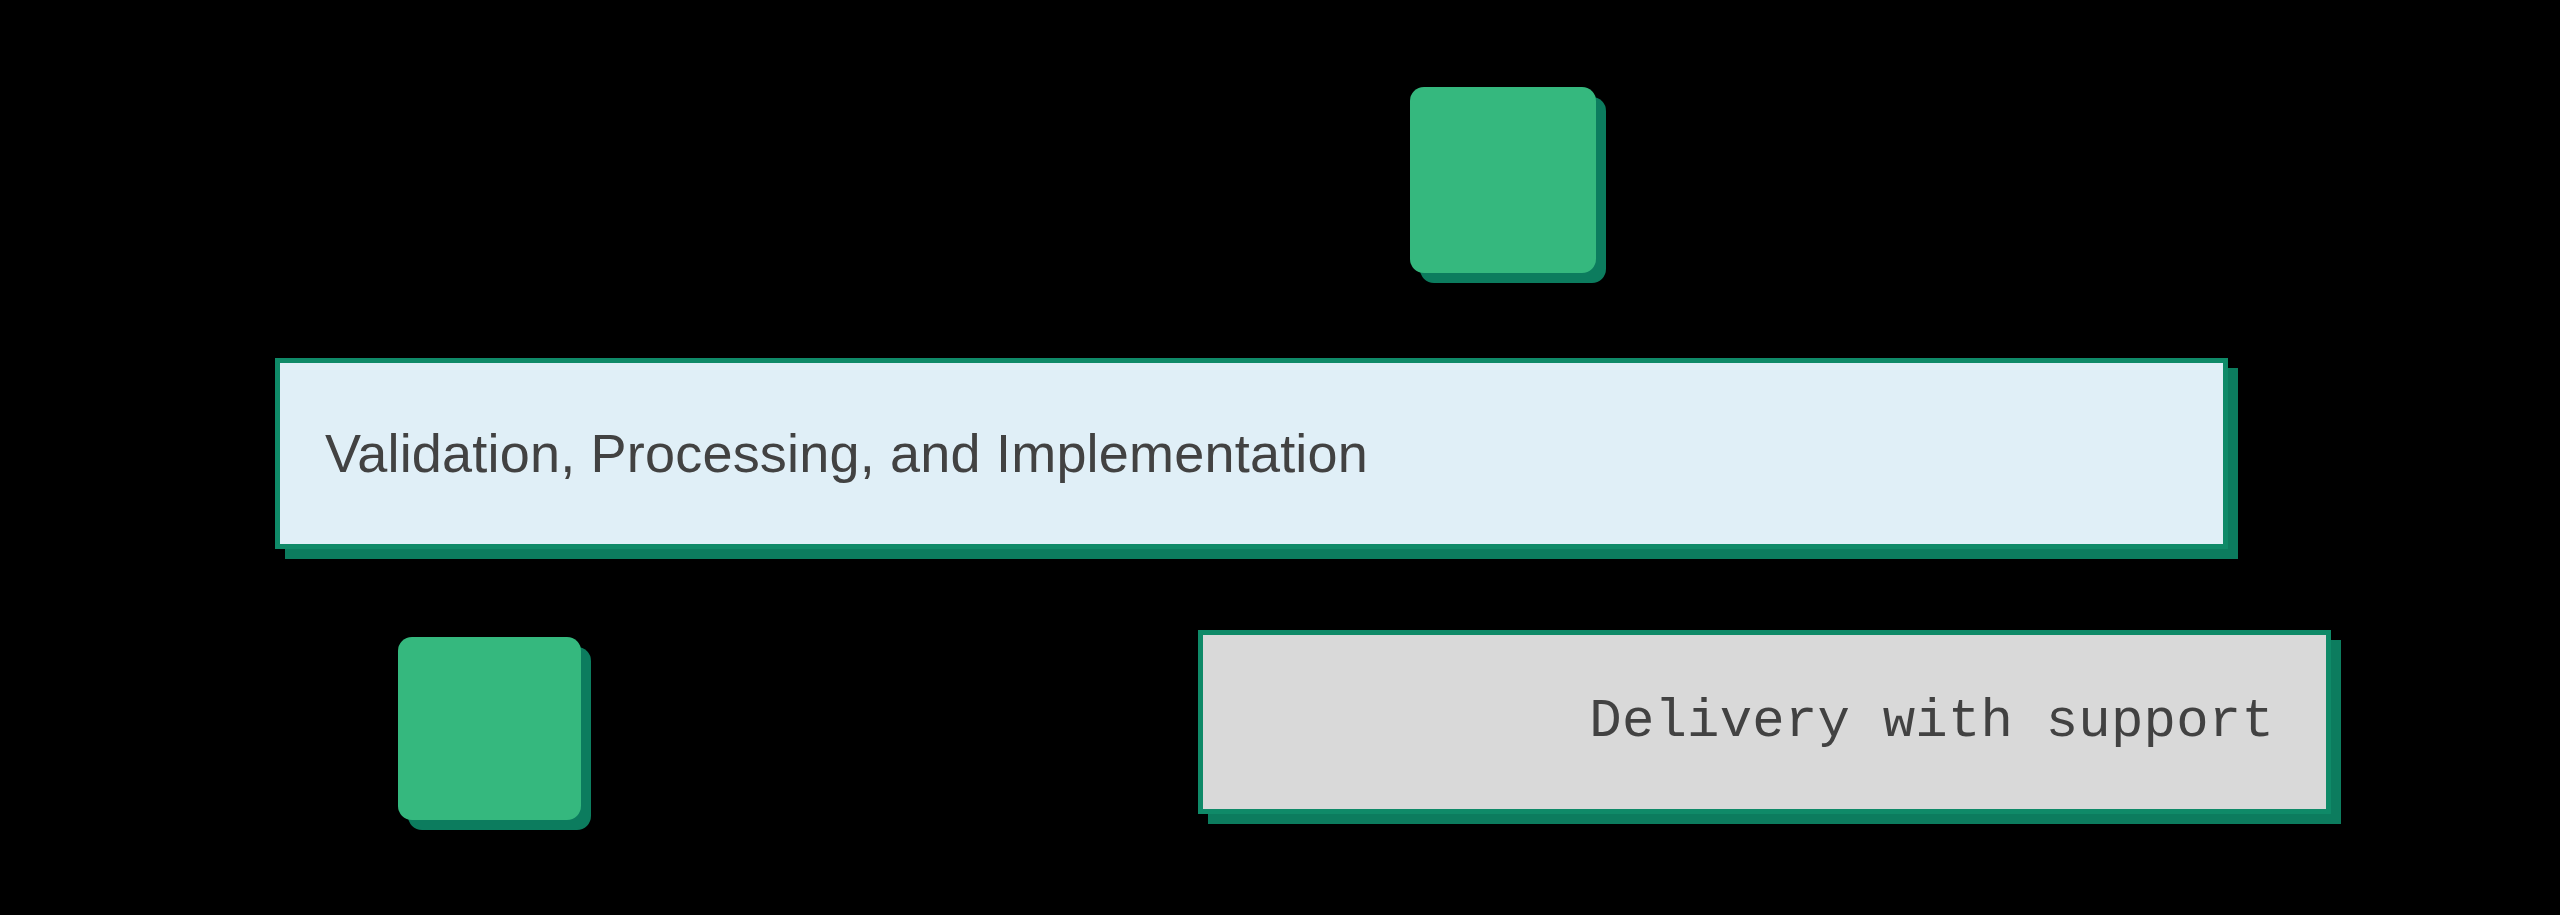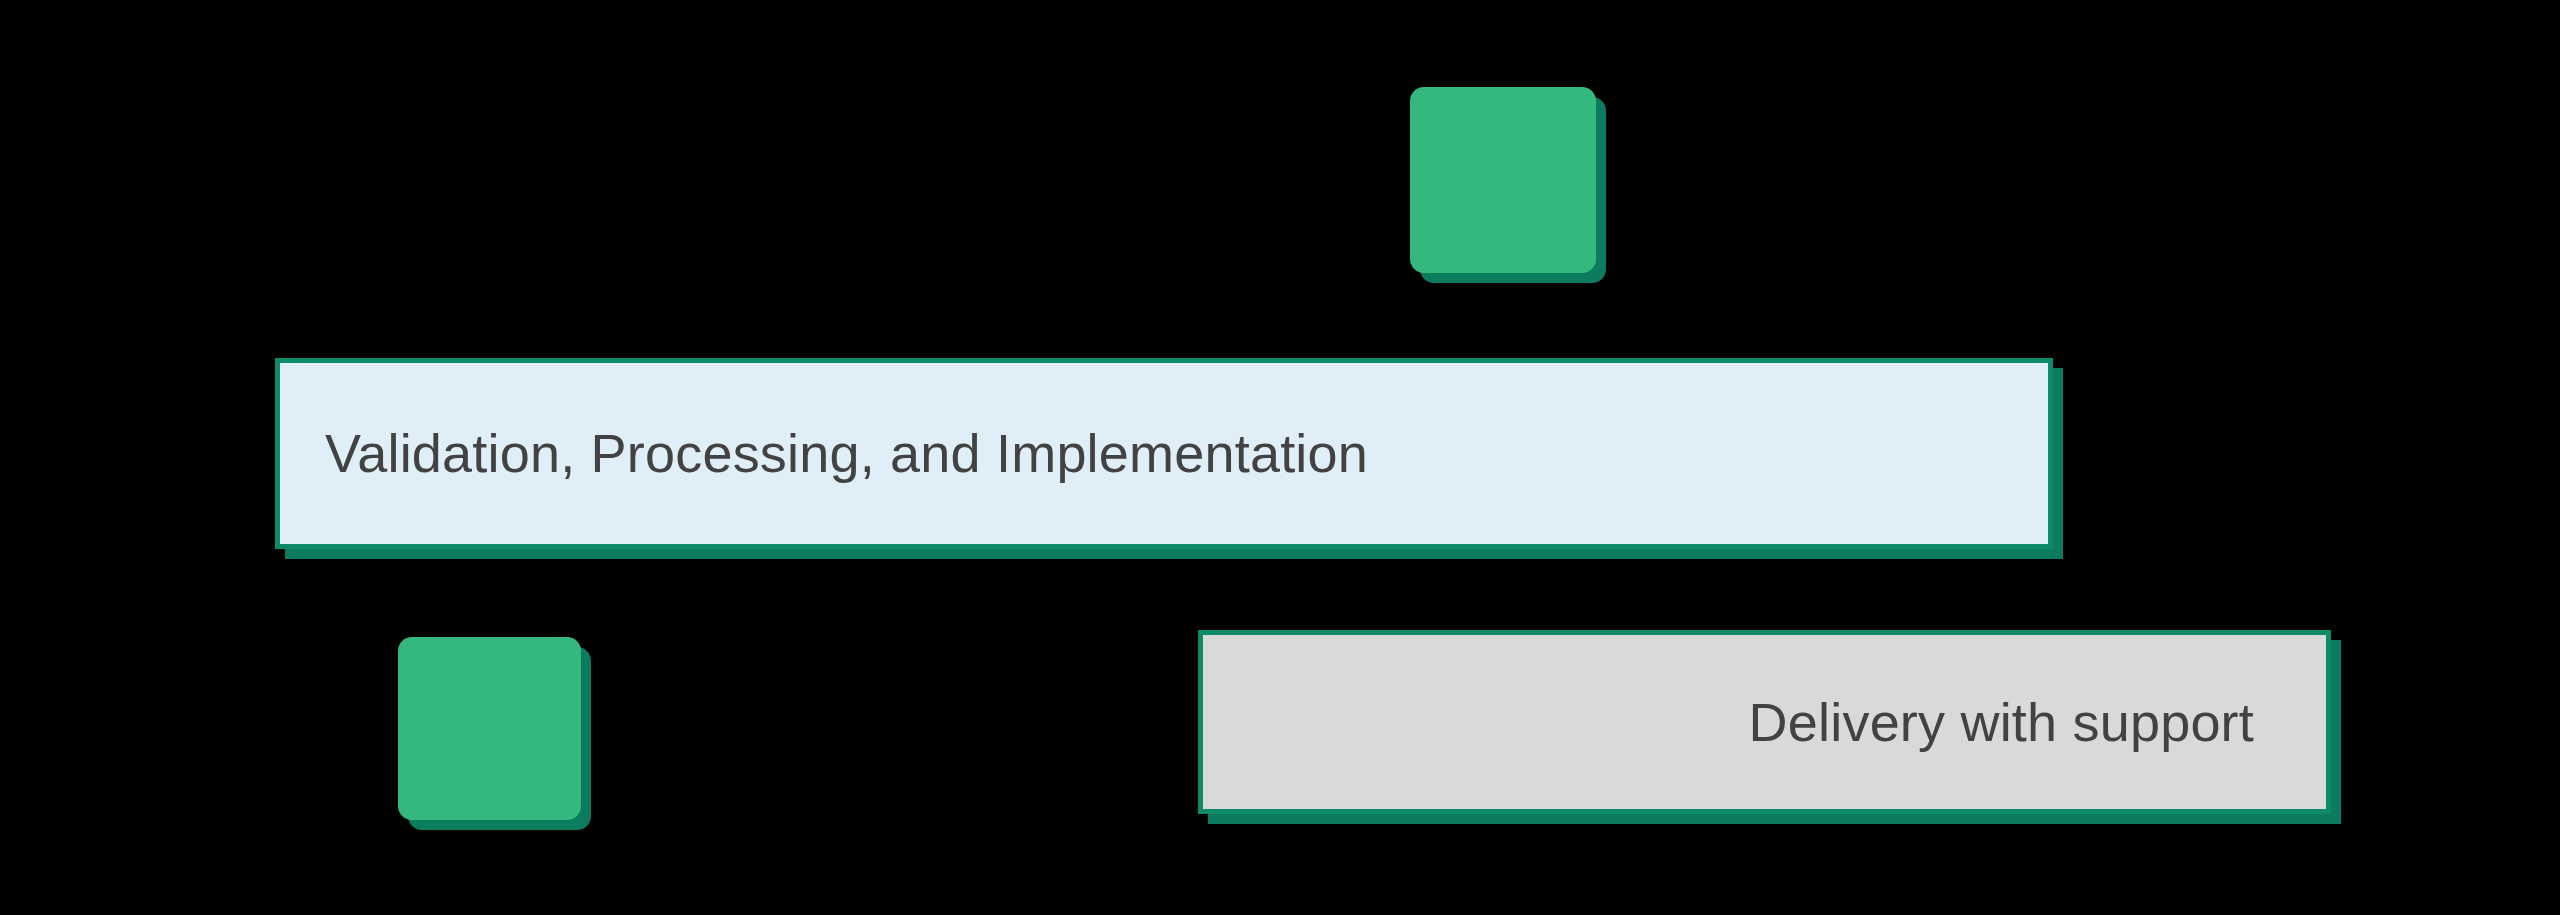--- a/index.html
+++ b/index.html
@@ -54,43 +54,44 @@
     box-shadow: 10px 10px 0 0 #0c7c5e;
   }
   #box-adoption .node-label {
     padding-left: 45px;
     text-align: left;
   }
 
   #box-validation {
     left: 275px;
     top: 358px;
-    width: 1778px;
+    width: 1953px;
     height: 191px;
     background: #e0eff7;
     border-color: #0f8a68;
     box-shadow: 10px 10px 0 0 #0c7c5e;
   }
   #box-validation .node-label {
     padding-left: 45px;
     text-align: left;
   }
 
   #box-delivery {
     left: 1198px;
     top: 630px;
     width: 1133px;
     height: 184px;
     background: #d9d9d9;
     border-color: #0f8a68;
     box-shadow: 10px 10px 0 0 #0c7c5e;
   }
   #box-delivery .node-label {
-    padding-right: 72px;
+    padding-right: 52px;
     text-align: right;
+    font-family: Liberation Mono, monospace;
   }
 
   .marker {
     position: absolute;
     box-sizing: border-box;
     background: #35b87e;
     border-radius: 14px;
     box-shadow: 10px 10px 0 0 #0c7c5e;
   }
 

